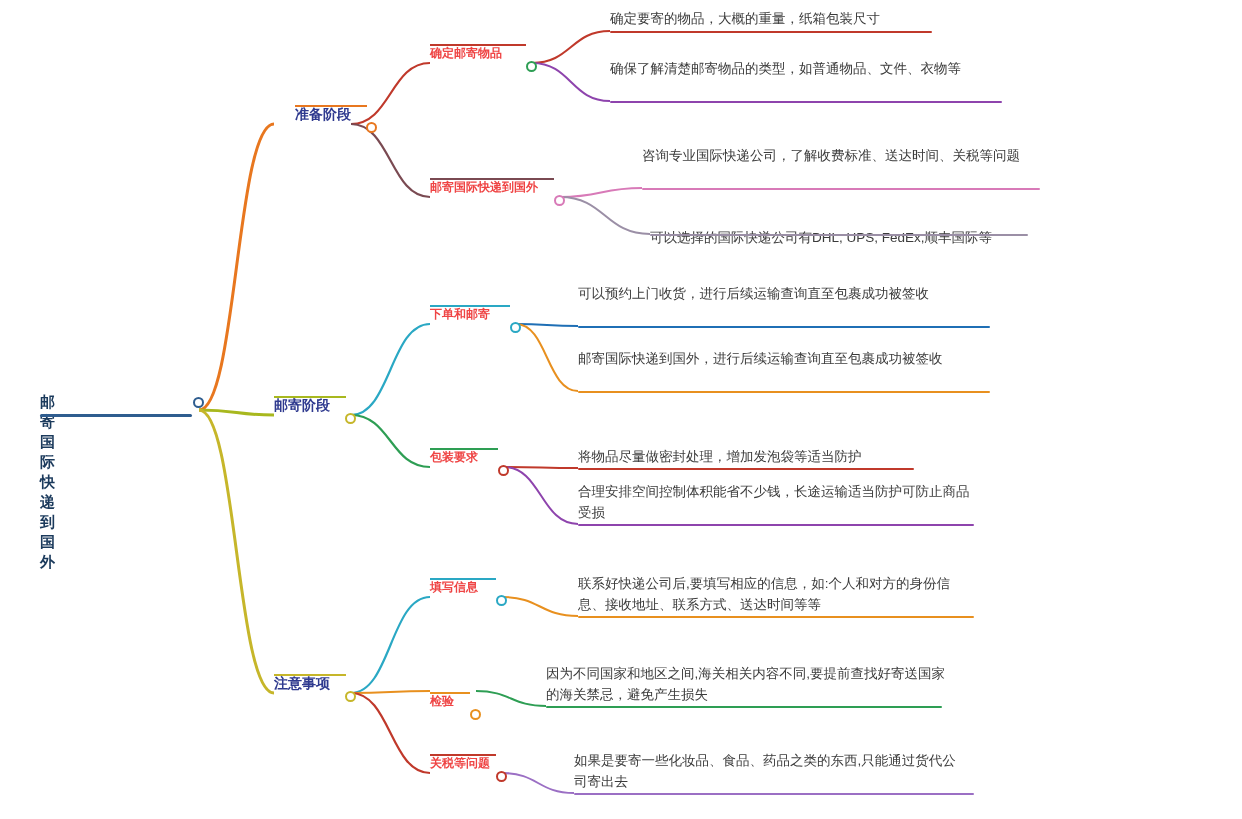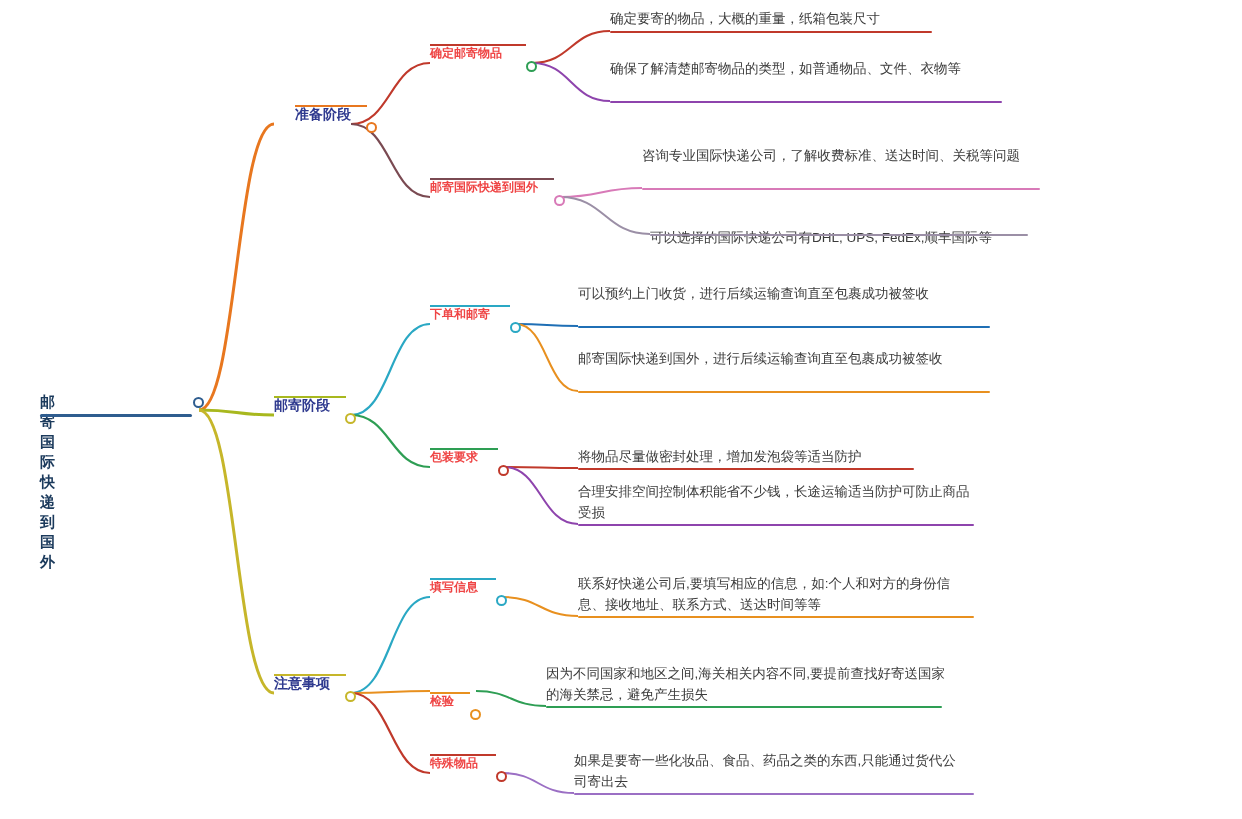--- a/index.html
+++ b/index.html
@@ -222,21 +222,21 @@
     <div class="dot" style="left:40px; top:17px; border:2px solid #e8901f;"></div>
   </div>
 
   <div class="node leaf" style="left:546px; top:663px; width:410px;">
     <div class="node-label" style="left:0; top:0; width:410px;">因为不同国家和地区之间,海关相关内容不同,要提前查找好寄送国家的海关禁忌，避免产生损失</div>
     <div class="underline-leaf" style="left:0; top:43px; width:396px; background:#2e9e54;"></div>
 
   </div>
 
   <div class="node topic" style="left:430px; top:754px;">
-    <div class="node-label" style="left:0; top:0;">特殊物品</div>
+    <div class="node-label" style="left:0; top:0;">关税等问题</div>
     <div class="underline" style="left:0; top:22px; width:66px; height:2px; background:#c0392b;"></div>
     <div class="dot" style="left:66px; top:17px; border:2px solid #c0392b;"></div>
   </div>
 
   <div class="node leaf" style="left:574px; top:750px; width:390px;">
     <div class="node-label" style="left:0; top:0; width:390px;">如果是要寄一些化妆品、食品、药品之类的东西,只能通过货代公司寄出去</div>
     <div class="underline-leaf" style="left:0; top:43px; width:400px; background:#9b6fc4;"></div>
 
   </div>
 </div>

